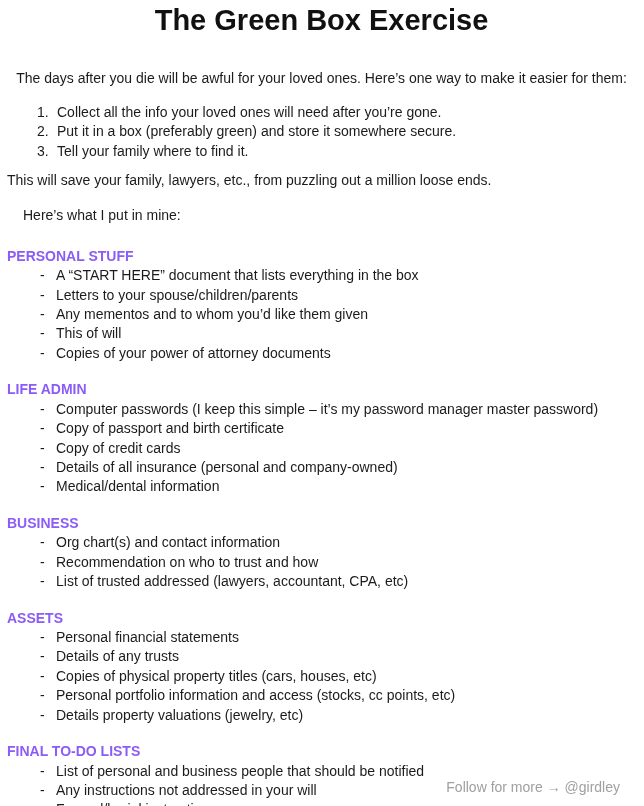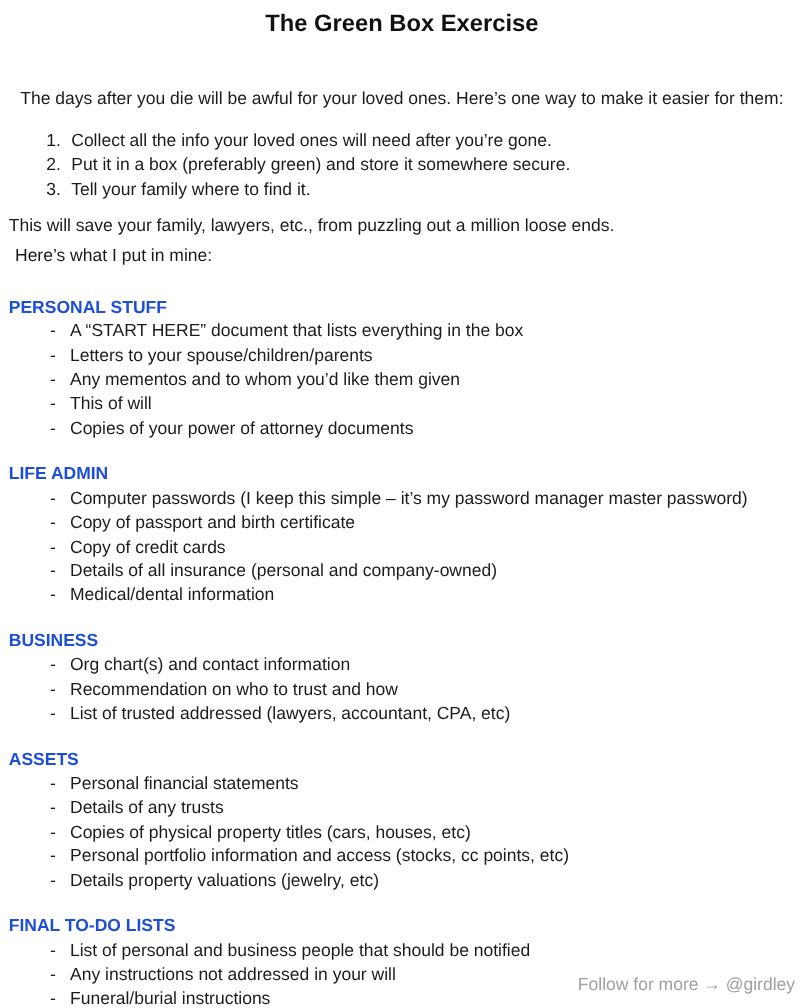--- a/index.html
+++ b/index.html
@@ -10,48 +10,48 @@
     box-sizing: border-box;
     padding: 0 8px 0 7px;
     background: #ffffff;
     overflow: hidden;
     font-family: "Liberation Sans", sans-serif;
     font-size: 14px;
     color: #1b1b1b;
   }
   .title {
     margin: 7px 0 0 0;
-    font-size: 19px;
+    font-size: 29px;
     line-height: 26px;
     font-weight: bold;
     text-align: center;
     color: #111111;
   }
   p { margin: 0; line-height: 19.5px; }
   .intro { margin: 36px 0 14px 0; text-align: center; }
   .steps { list-style: none; margin: 0; padding: 0 0 0 30px; }
   .steps li { display: flex; line-height: 19.75px; }
   .step-num { width: 20px; flex: none; }
   .save-note { margin: 9px 0 5px 0; }
-  .mine-note { margin: 5px; }
+  .mine-note { margin: 16px; }
   .section { margin-top: 17px; }
   .section.first { margin-top: 21px; }
   .section-heading {
     margin: 0;
     font-size: 14px;
     font-weight: bold;
     line-height: 19.5px;
-    color: #1d4ed8;
+    color: #8b5cf6;
   }
   .items { list-style: none; margin: 0; padding: 0 0 0 33px; }
   .items li { display: flex; line-height: 19.4px; }
   .dash { width: 16px; flex: none; }
   .footer-note {
     position: absolute;
-    right: 8px;
+    right: 24px;
     bottom: 9px;
     color: #a0a0a0;
     line-height: 19px;
   }
 </style>
 </head>
 <body>
 
 <div class="page">
 

